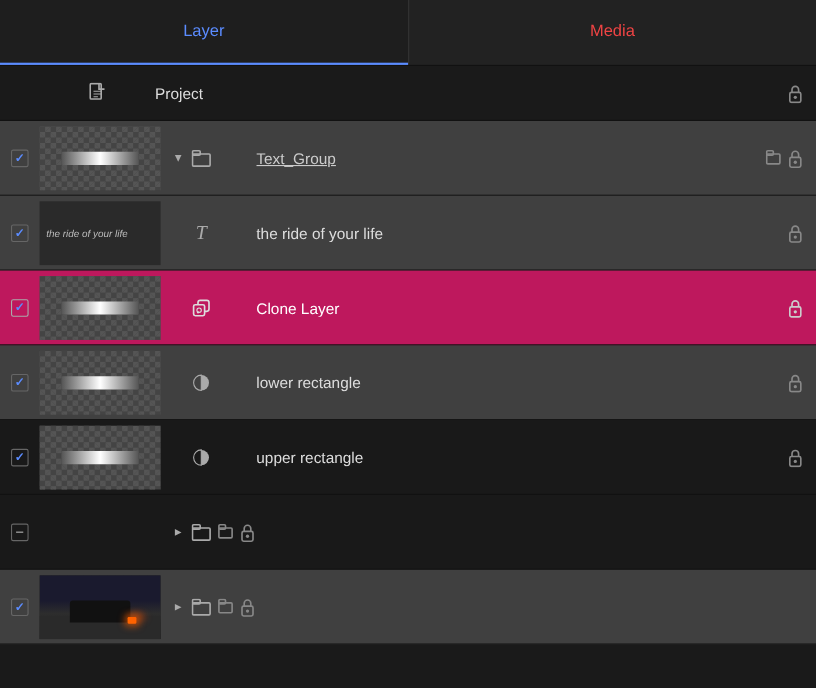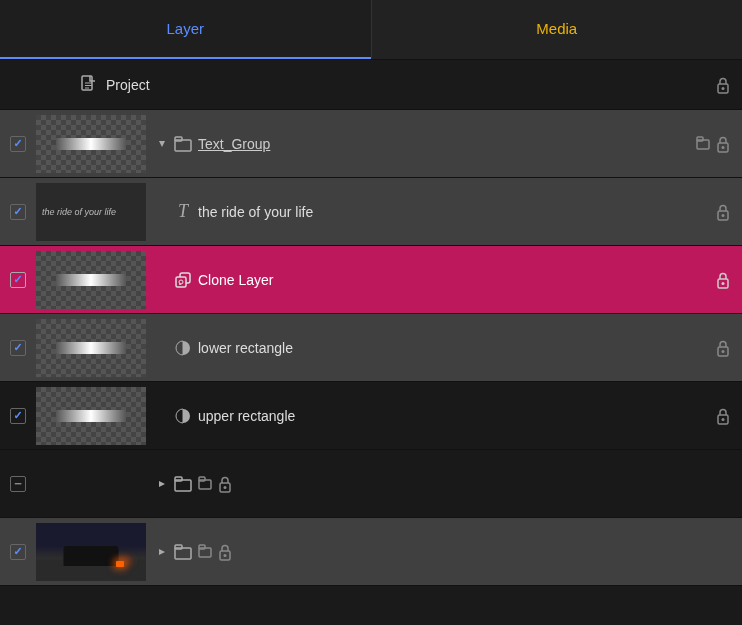--- a/index.html
+++ b/index.html
@@ -20,21 +20,21 @@
       border-bottom: 1px solid #111;
     }
     .tab {
       flex: 1;
       display: flex;
       align-items: center;
       justify-content: center;
       font-size: 15px;
       font-weight: 500;
       cursor: pointer;
-      color: #eab308;
+      color: #ef4444;
       border-bottom: 2px solid transparent;
     }
     .tab.active {
       color: #5b8cff;
       border-bottom: 2px solid #5b8cff;
       background: #1e1e1e;
     }
     
     .tab + .tab {
       border-left: 1px solid #333;
@@ -192,20 +192,21 @@
     }
 
     
     .layer-label {
       flex: 1;
       font-size: 14px;
       color: #ddd;
       white-space: nowrap;
       overflow: hidden;
       text-overflow: ellipsis;
+      margin-left: 35px;
     }
     .layer-row.selected .layer-label {
       color: #fff;
     }
     .layer-label.underline {
       text-decoration: underline;
       color: #ccc;
     }
 
     

